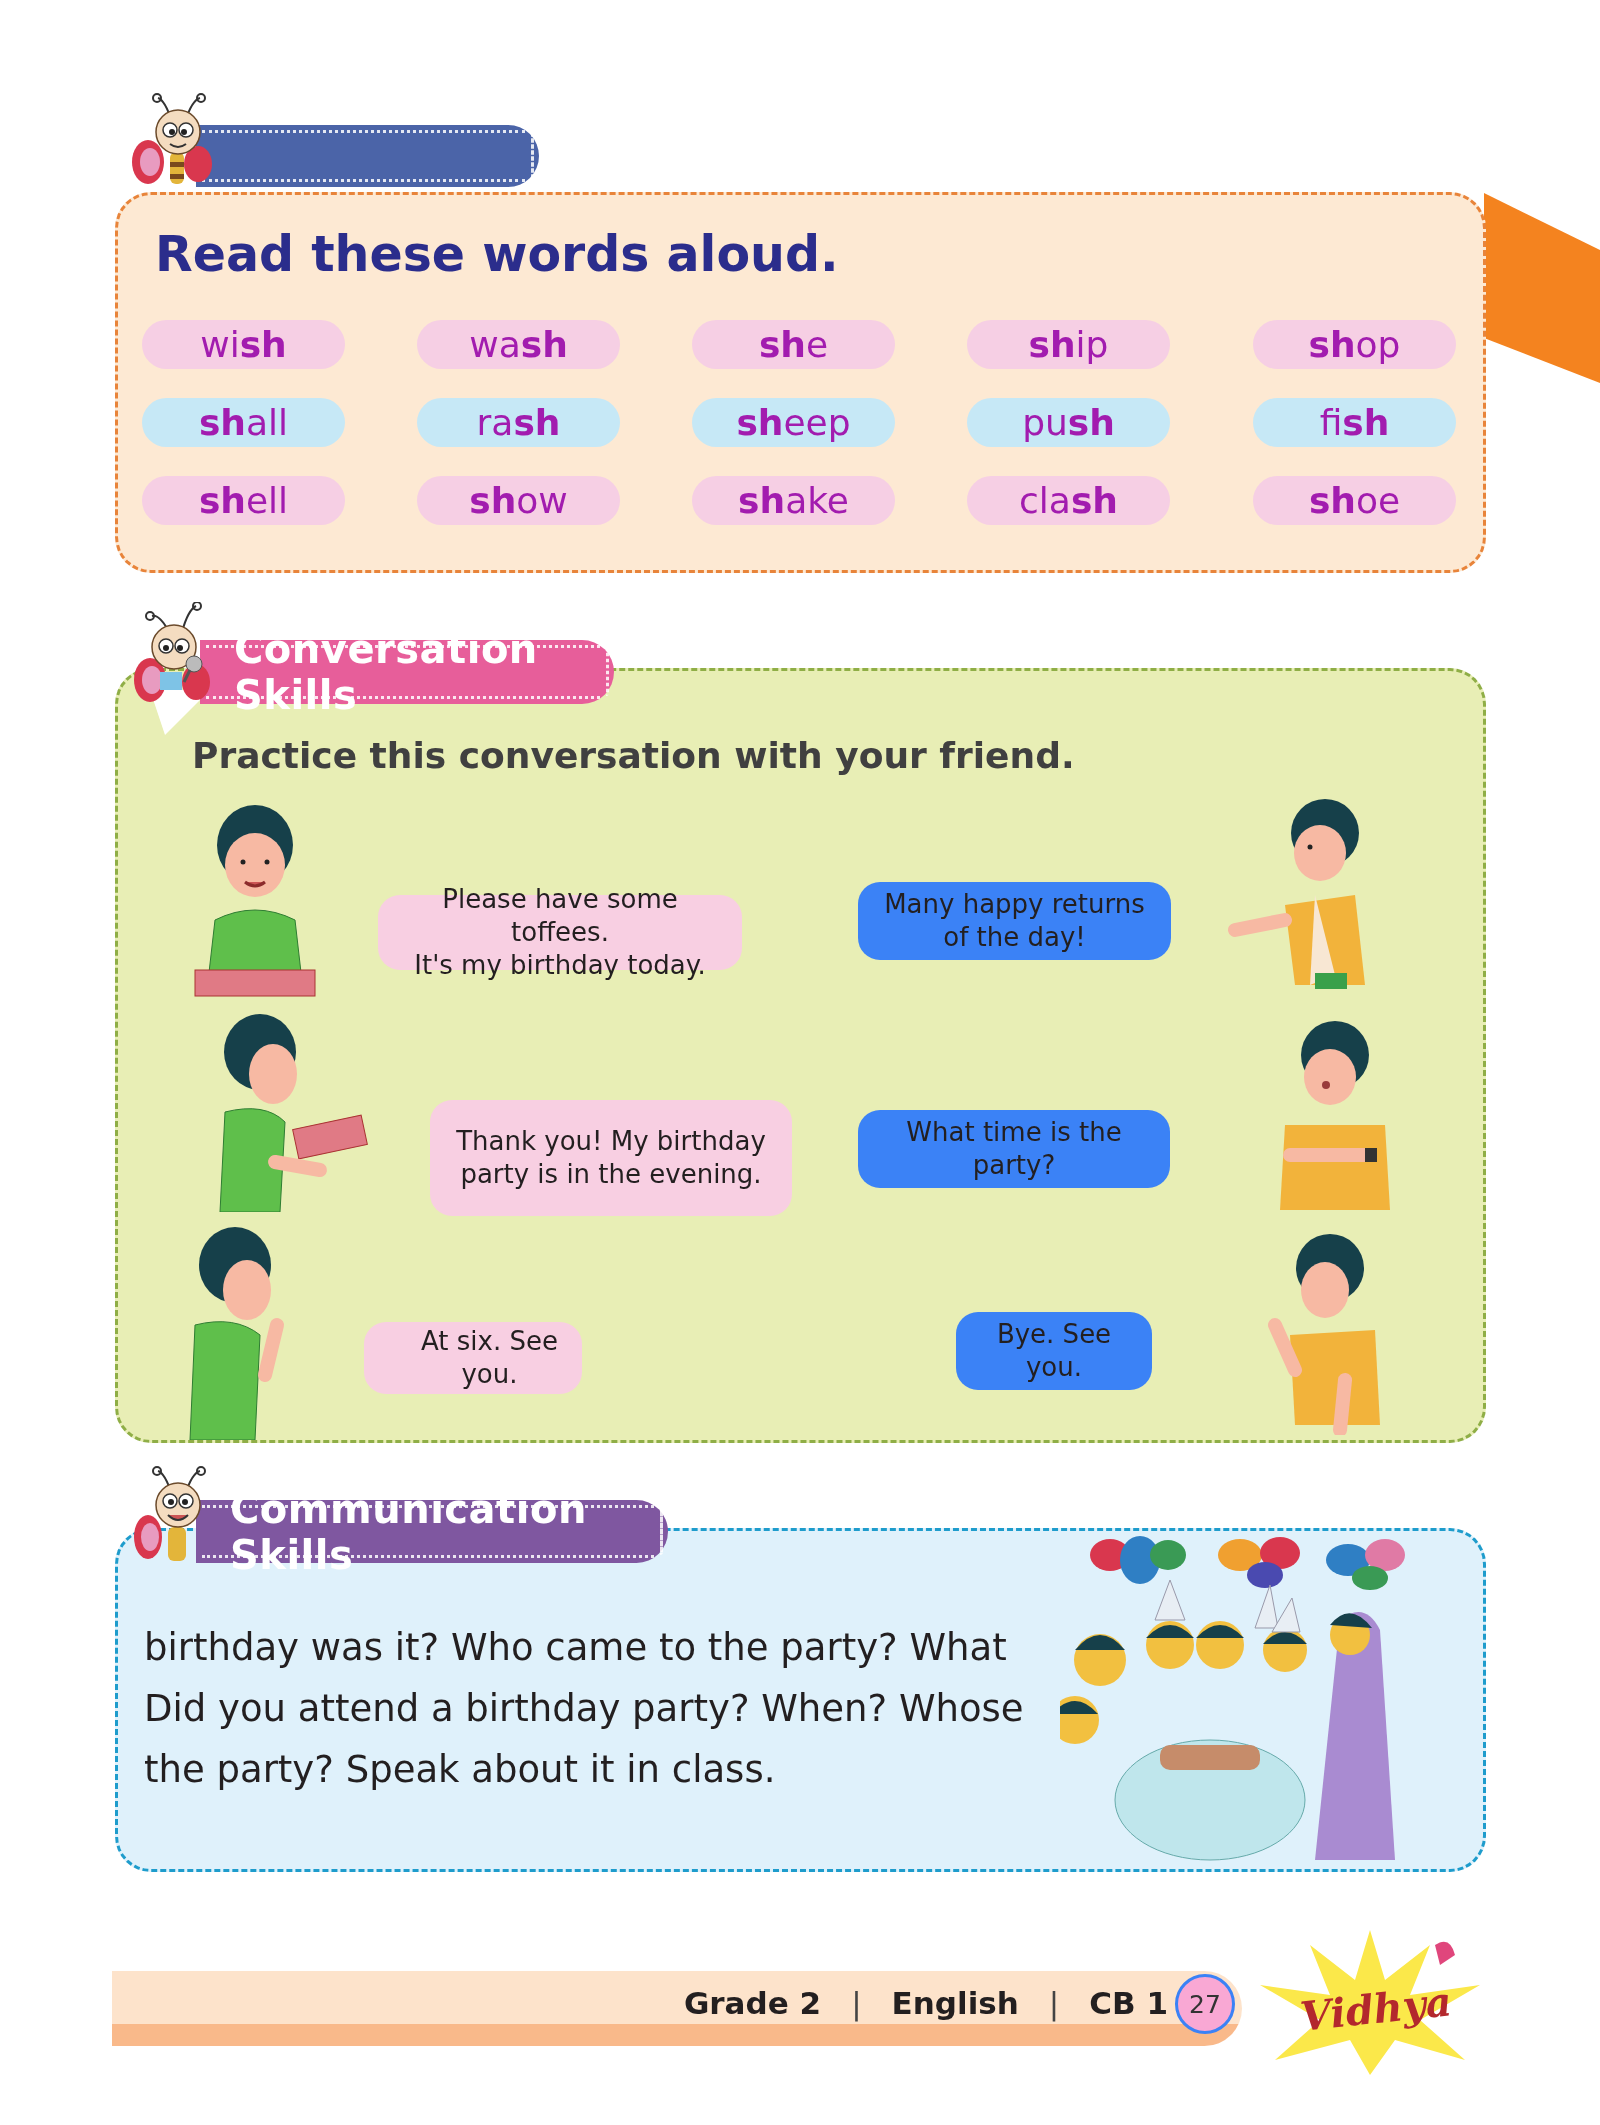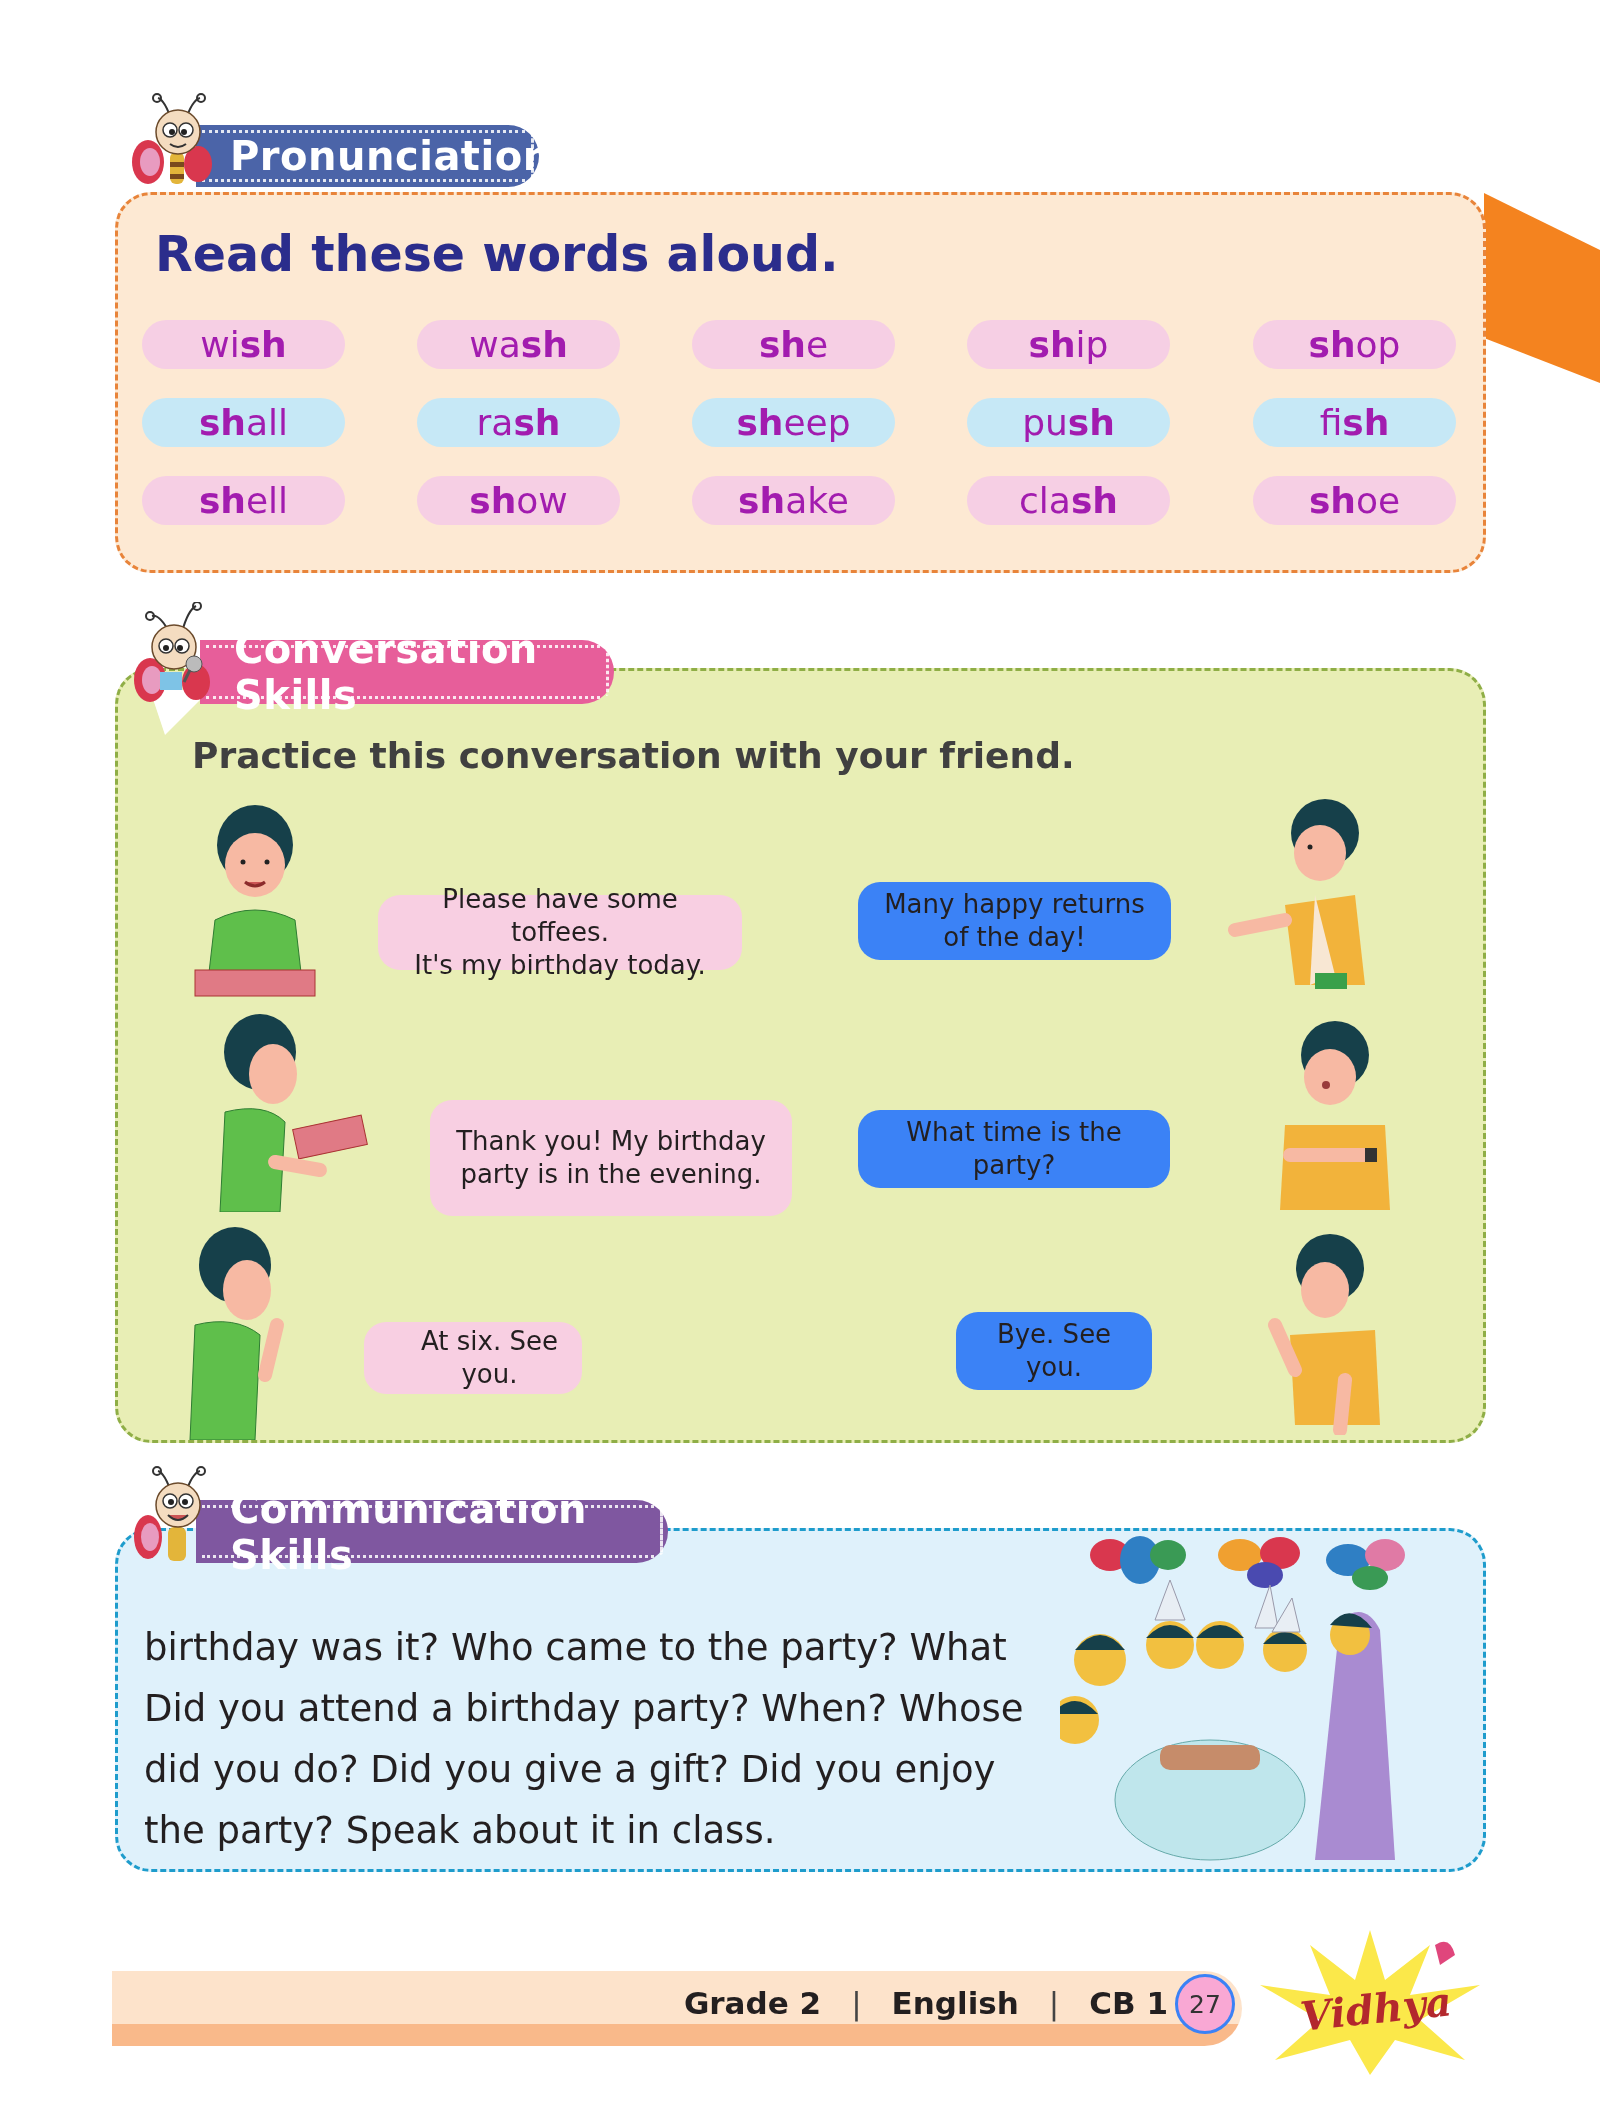--- a/index.html
+++ b/index.html
@@ -60,21 +60,20 @@
 </head>
 <body>
 
 <svg class="abs corner-tab" viewBox="0 0 116 190">
   <polygon points="0,0 116,57 116,190 0,145" fill="#f4831f"></polygon>
 </svg>
 
 <div class="box pron-box"></div>
 
 <div class="hdr-pill" style="left:196px; top:125px; width:343px; height:62px; background:#4b64a8; font-size:40px;">
-  <span>Pronunciation</span>
   <span class="dots-r"></span>
 </div>
 <svg class="mascot" style="left:130px; top:92px;" width="100" height="100" viewBox="0 0 100 100">
   <path d="M42 30 Q35 8 28 6" stroke="#333" stroke-width="2" fill="none"></path>
     <circle cx="27" cy="6" r="4" fill="none" stroke="#333" stroke-width="2"></circle>
   <path d="M55 30 Q62 8 70 6" stroke="#333" stroke-width="2" fill="none"></path>
     <circle cx="71" cy="6" r="4" fill="none" stroke="#333" stroke-width="2"></circle>
   <ellipse cx="18" cy="70" rx="16" ry="22" fill="#d9374e"></ellipse>
     <ellipse cx="68" cy="72" rx="14" ry="18" fill="#d9374e"></ellipse>
   <ellipse cx="20" cy="70" rx="10" ry="14" fill="#e89bc0"></ellipse>
@@ -286,21 +285,20 @@
   <circle cx="40" cy="36" r="7" fill="#fff" stroke="#333" stroke-width="1.5"></circle>
     <circle cx="56" cy="36" r="7" fill="#fff" stroke="#333" stroke-width="1.5"></circle>
   <circle cx="41" cy="37" r="3" fill="#222"></circle>
     <circle cx="55" cy="37" r="3" fill="#222"></circle>
   <path d="M38 50 Q48 60 58 50" stroke="#333" stroke-width="2" fill="#c55"></path>
 </svg>
 
 <div class="comm-text">
   <div>birthday was it? Who came to the party? What</div>
   <div>Did you attend a birthday party? When? Whose</div>
-  <div>did you do? Did you give a gift? Did you enjoy</div>
   <div>the party? Speak about it in class.</div>
 </div>
 
 <svg class="abs" style="left:1060px; top:1520px;" width="400" height="345" viewBox="0 0 400 345">
   <g>
     <ellipse cx="50" cy="35" rx="20" ry="16" fill="#d9374e"></ellipse>
       <ellipse cx="80" cy="40" rx="20" ry="24" fill="#2f7fc4"></ellipse>
       <ellipse cx="108" cy="35" rx="18" ry="15" fill="#3a9a55"></ellipse>
     <ellipse cx="180" cy="35" rx="22" ry="16" fill="#f0a030"></ellipse>
       <ellipse cx="220" cy="33" rx="20" ry="16" fill="#d9374e"></ellipse>

